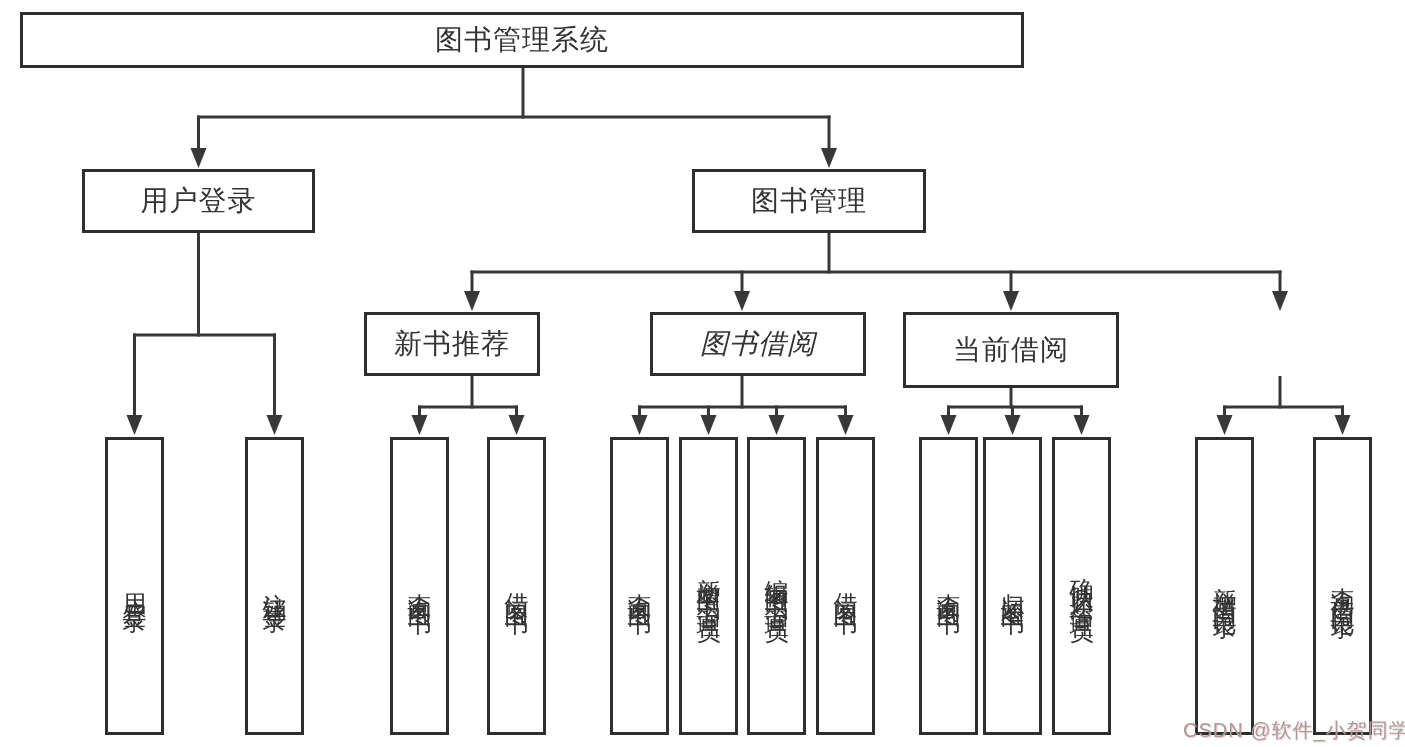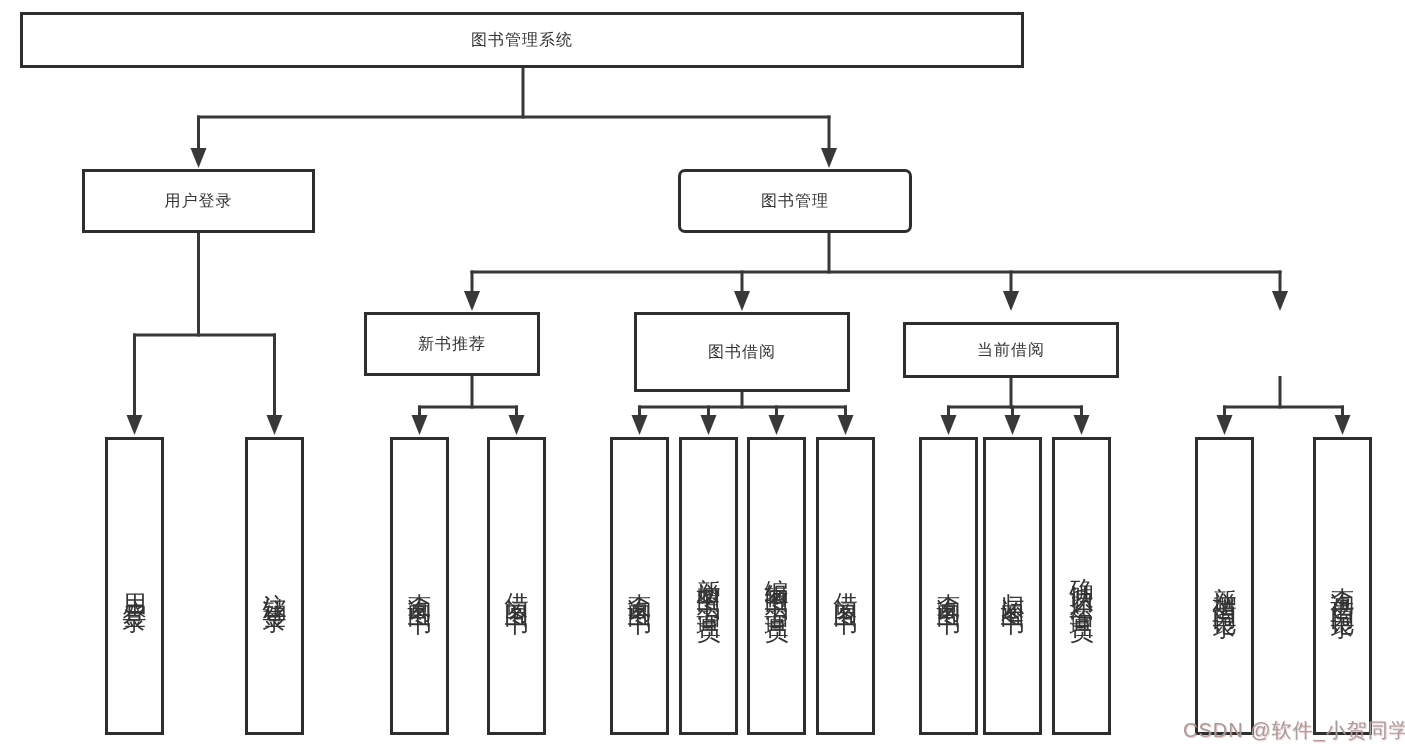--- a/index.html
+++ b/index.html
@@ -14,38 +14,38 @@
   .node{
     position:absolute;
     box-sizing:border-box;
     background:#fff;
     border:3px solid var(--border,#2e2e2e);
     display:flex;align-items:center;justify-content:center;
     color:var(--text,#333);
     z-index:1;
   }
   .node.h span{
-    font-size:16px;
+    font-size:28px;
     letter-spacing:1px;
     white-space:nowrap;
   }
   .node.v span{
     writing-mode:vertical-rl;
     text-orientation:mixed;
     font-size:24px;
     letter-spacing:6px;
     line-height:1;
   }
   
   .n-root{left:20px;top:12px;width:1004px;height:56px;}
   .n-l2a{left:82px;top:169px;width:233px;height:64px;}
-  .n-l2b{left:678px;top:169px;width:234px;height:64px;border-radius:7px;}
+  .n-l2b{left:692px;top:169px;width:234px;height:64px;}
   .n-l3a{left:364px;top:312px;width:176px;height:64px;}
-  .n-l3b{left:634px;top:312px;width:216px;height:80px;}
-  .n-l3c{left:903px;top:322px;width:216px;height:56px;}
+  .n-l3b{left:650px;top:312px;width:216px;height:64px;font-style:italic;}
+  .n-l3c{left:903px;top:312px;width:216px;height:76px;}
   .n-l3d{left:1172px;top:312px;width:216px;height:64px;}
   
   .leaf{top:437px;width:59px;height:298px;}
   .n-a1{left:105px;} .n-a2{left:245px;}
   .n-b1{left:390px;} .n-b2{left:487px;}
   .n-c1{left:610px;} .n-c2{left:679px;} .n-c3{left:747px;} .n-c4{left:816px;}
   .n-d1{left:919px;} .n-d2{left:983px;} .n-d3{left:1052px;}
   .n-e1{left:1195px;} .n-e2{left:1313px;}
   .watermark{
     position:absolute;

